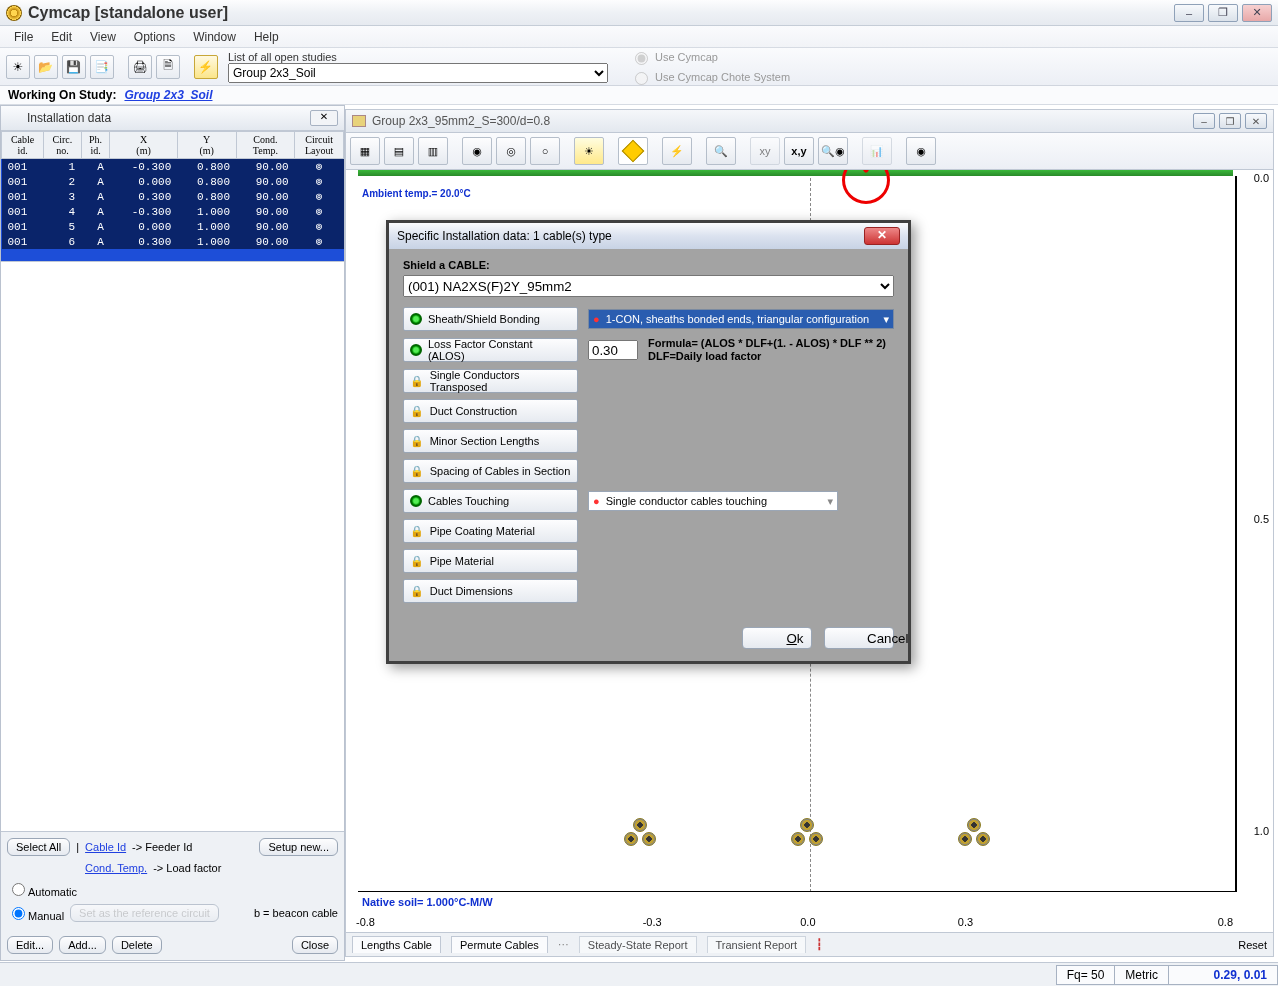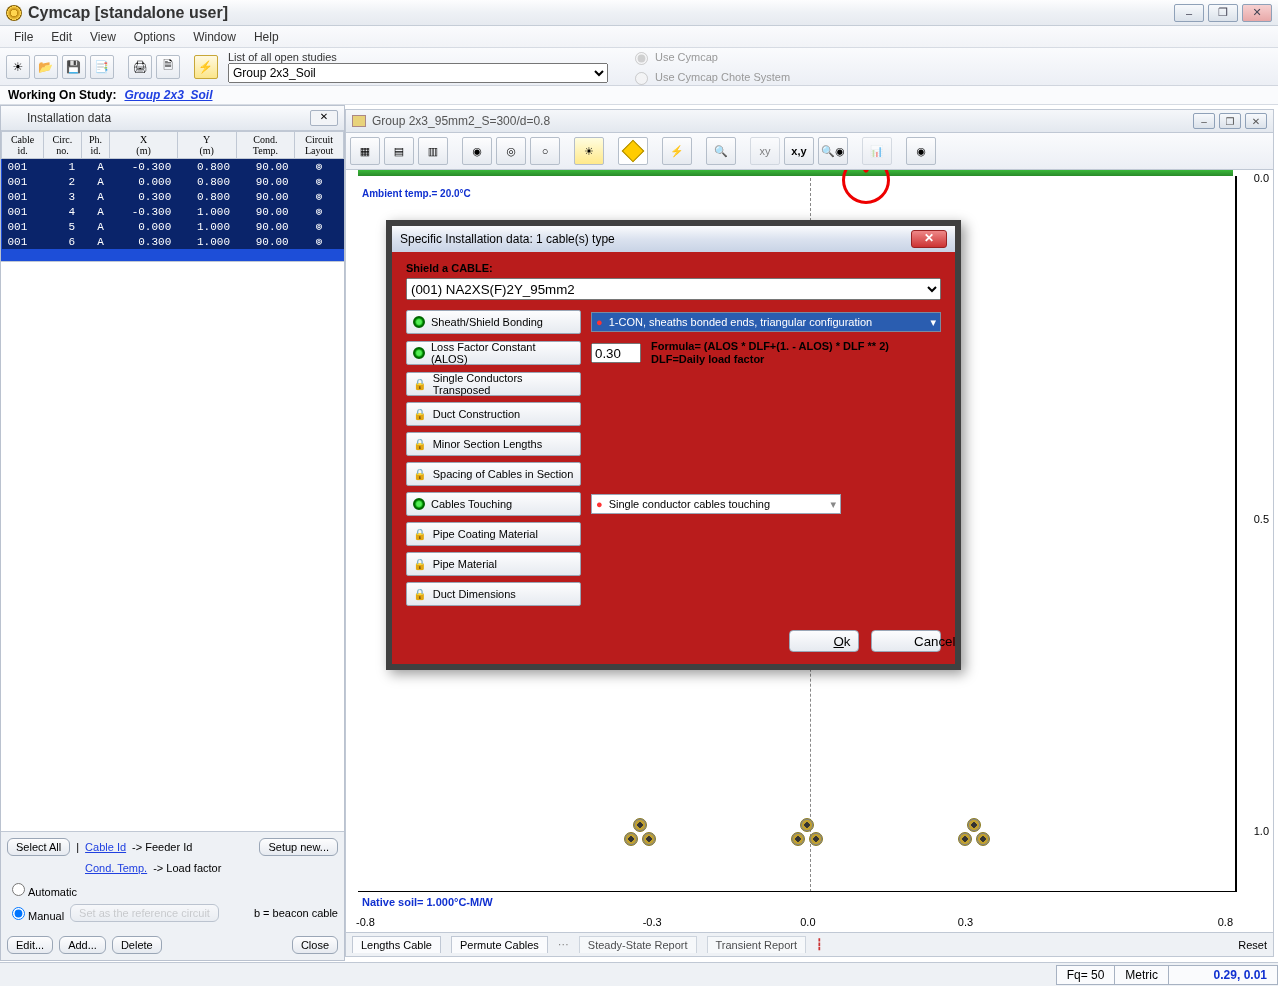--- a/index.html
+++ b/index.html
@@ -58,21 +58,21 @@
 .trefoil { position:absolute; width:32px; height:28px; }
 .trefoil .c { position:absolute; width:14px; height:14px; border-radius:50%; background:radial-gradient(circle,#333 0 30%,#c0a030 31% 60%,#888 61% 80%, #c0a030 81%); border:1px solid #8a7a20;}
 .trefoil .c1 { top:0; left:9px;} .trefoil .c2 { bottom:0; left:0;} .trefoil .c3 { bottom:0; right:0;}
 .bottom-tabs { border:1px solid #c0c8d4; border-top:none; background:#eef1f5; padding:3px 6px; display:flex; gap:10px; font-size:11px; align-items:center;}
 .bottom-tabs .tab { background:#fafbfd; border:1px solid #c0c8d4; border-bottom:none; padding:2px 8px;}
 .bottom-tabs .reset { margin-left:auto; }
 .statusbar { position:fixed; bottom:0; left:0; right:0; height:24px; background:#eef1f5; border-top:1px solid #c0c8d4; display:flex; align-items:center; justify-content:flex-end; gap:0; font-size:12px;}
 .statusbar .cell { border:1px solid #a7b2c2; padding:2px 10px; background:#fafbfd; margin-left:-1px;}
 .statusbar .blue { color:#1030d0; font-weight:bold;}
 
-.dialog { position:absolute; top:50px; left:40px; width:575px; background:#b91c1c; border:6px solid #404040; box-shadow:4px 4px 12px rgba(0,0,0,0.4); }
+.dialog { position:absolute; top:50px; left:40px; width:525px; background:#a3a3a3; border:3px solid #404040; box-shadow:4px 4px 12px rgba(0,0,0,0.4); }
 .dialog .dbar { background:linear-gradient(#fafbfd,#dbe2ef,#c8d3e5); padding:4px 8px; font-size:12px; display:flex; align-items:center;}
 .dialog .dbar .dclose { margin-left:auto; width:36px; height:18px; background:linear-gradient(#e88,#c33); border:1px solid #922; border-radius:3px; color:#fff; text-align:center; font-weight:bold;}
 .dialog .dbody { padding:10px 14px; }
 .dialog .dbody .slabel { font-weight:bold; font-size:11px;}
 .dialog select.cable { width:100%; height:22px; margin:4px 0 10px 0;}
 .dialog .drow { display:flex; align-items:center; gap:10px; margin-bottom:6px;}
 .dialog .dbtn { width:175px; height:24px; text-align:left; padding:2px 6px; background:linear-gradient(#fdfdfe,#e6eaf0); border:1px solid #9aa6b6; border-radius:2px; display:flex; align-items:center; gap:6px; font-size:11px;}
 .dialog .dbtn .rdot { width:12px; height:12px; border-radius:50%; border:2px solid #555; display:inline-block;}
 .dialog .dbtn .rdot.green { background:radial-gradient(circle,#5e5 40%,#090 70%); border-color:#060;}
 .dialog .dbtn .lock { font-size:11px;}

